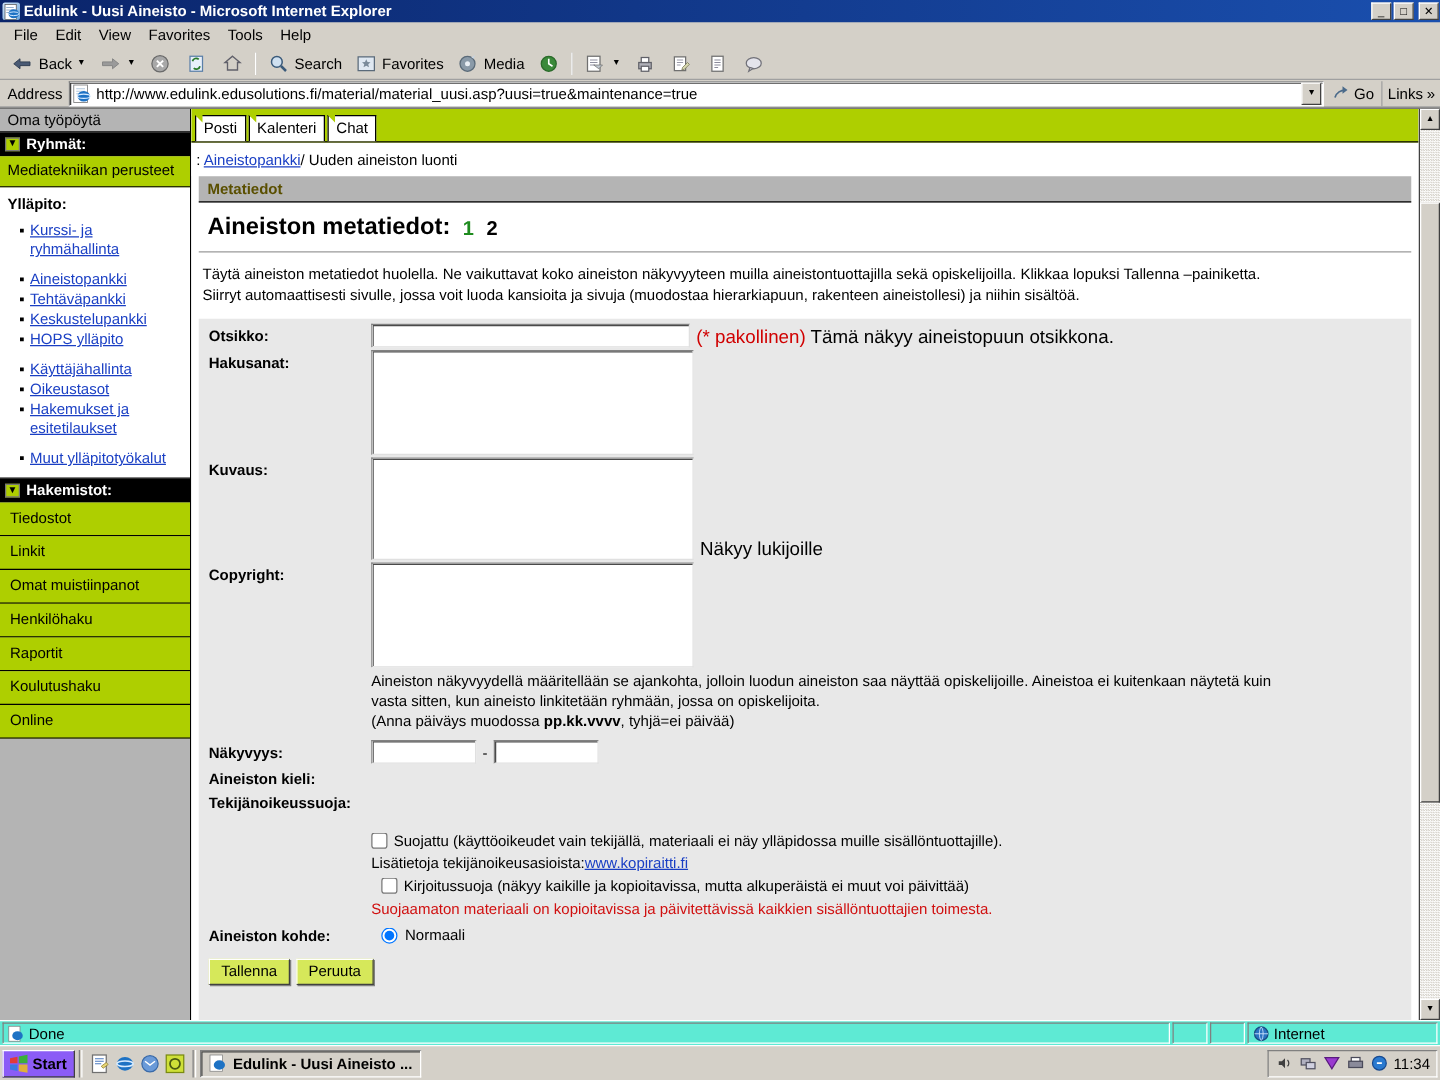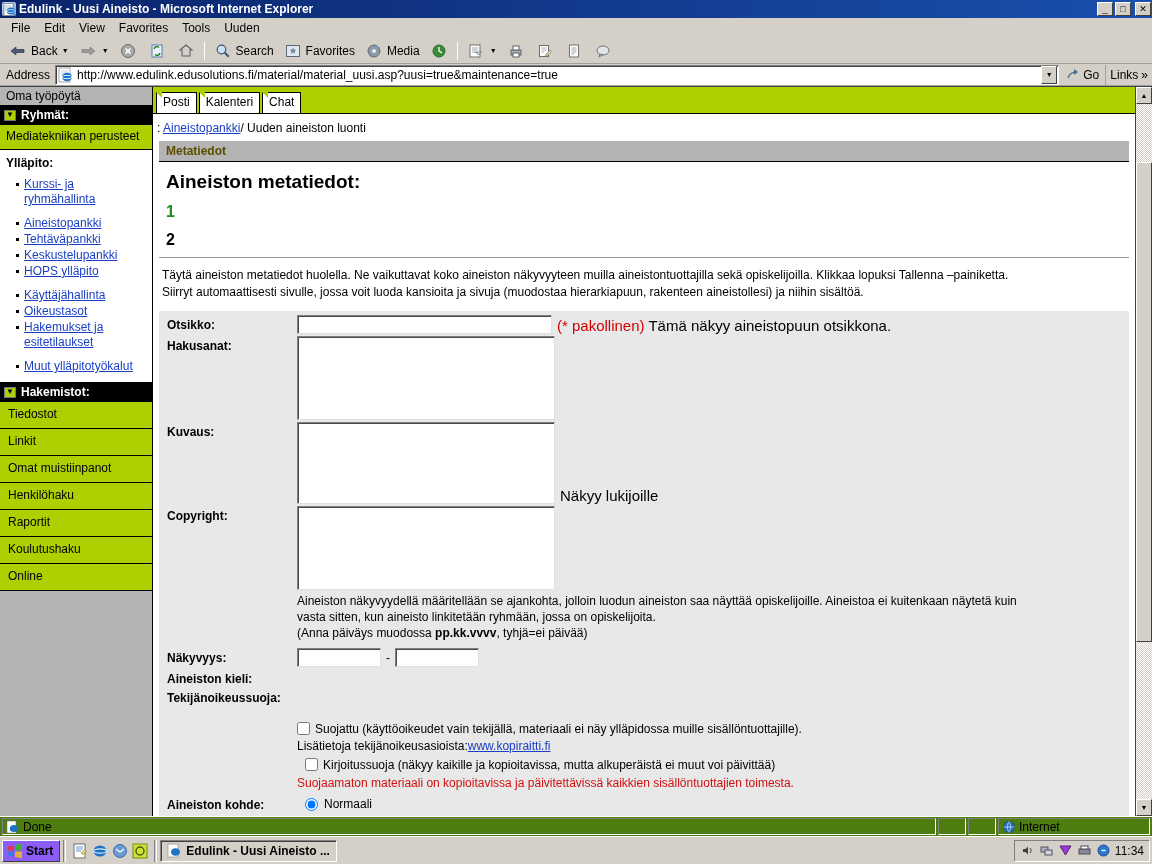--- a/index.html
+++ b/index.html
@@ -206,21 +206,21 @@
     background: #b4b4b4;
     color: #5a4f00;
     font-weight: bold; font-size: 12px;
     padding: 3px 0 3px 7px;
     border-bottom: 1px solid #000;
   }
   .h-title {
     margin: 0 6px; padding: 9px 0 8px 7px;
     font-size: 19px; font-weight: bold; color: #000;
     border-bottom: 1px solid #9a9a9a;
-    display: flex; align-items: flex-start; gap: 10px; flex-direction: column;
+    display: flex; align-items: flex-end; gap: 10px;
   }
   .h-title .step-on { color: #1e8b1e; font-size: 16px; }
   .h-title .step-off { color: #000; font-size: 16px; }
   .intro {
     padding: 9px 10px 4px 9px; font-size: 12px; color: #000;
     line-height: 17px;
   }
   .form {
     flex: 1; background: #e8e8e8;
     margin: 6px 6px 0 6px;
@@ -293,21 +293,21 @@
   .sb-track { flex: 1; position: relative;
     background: repeating-conic-gradient(#d4d0c8 0 25%, #fff 0 50%) 0 0/2px 2px; }
   .sb-thumb {
     position: absolute; left: 0; right: 0;
     top: 58px; height: 480px;
     background: #d4d0c8;
     border: 1px solid; border-color: #fff #404040 #404040 #fff;
   }
   
   .statusbar {
-    height: 20px; background: #4d7c0f;
+    height: 20px; background: #5eead4;
     display: flex; align-items: center;
     border-top: 1px solid #fff;
     font-size: 12px;
     padding: 0 2px;
     gap: 2px;
   }
   .sb-pane {
     height: 17px; display: flex; align-items: center;
     border: 1px solid; border-color: #808080 #fff #fff #808080;
     padding: 0 3px; gap: 3px;
@@ -369,21 +369,21 @@
       <span class="tbtn close">✕</span>
     </span>
   </div>
 
   <div class="menubar">
     <span class="mi">File</span>
     <span class="mi">Edit</span>
     <span class="mi">View</span>
     <span class="mi">Favorites</span>
     <span class="mi">Tools</span>
-    <span class="mi">Uuden</span>
+    <span class="mi">Help</span>
   </div>
 
   <div class="toolbar">
     <span class="tb-item">
       <svg class="gicon" viewBox="0 0 20 20">
           <path d="M3 10l5-4v2.5h8v3H8V14z" fill="#4a5a74" stroke="#2d3a4e" stroke-width="0.7"></path>
         </svg>
       <span>Back</span>
       <span class="arrow-dn">▼</span>
     </span>

